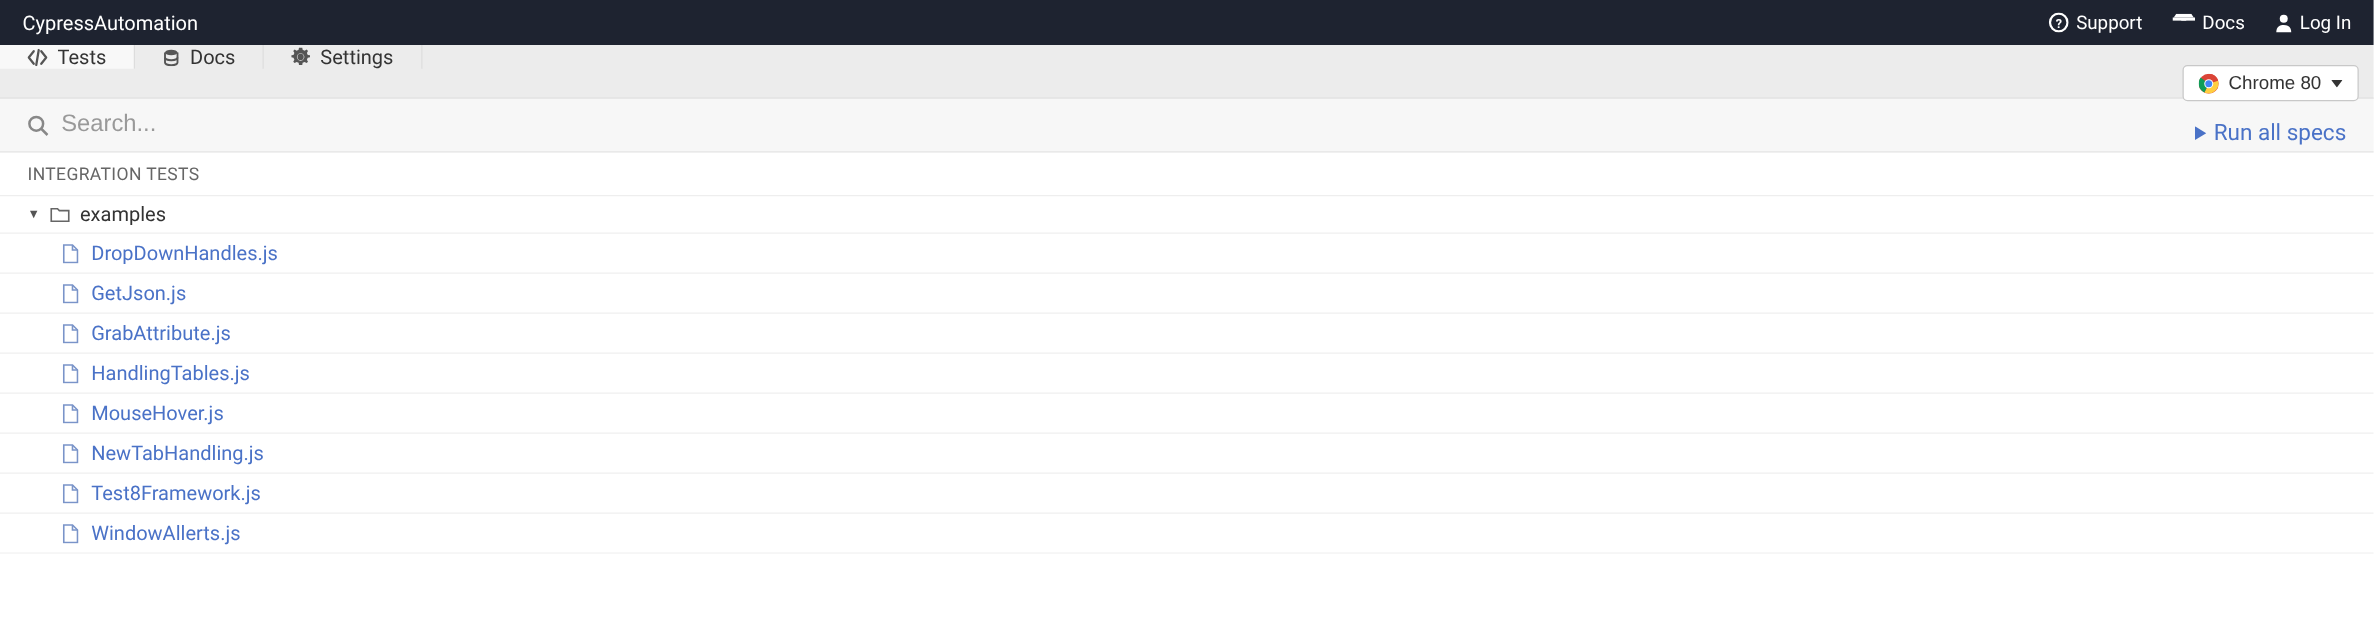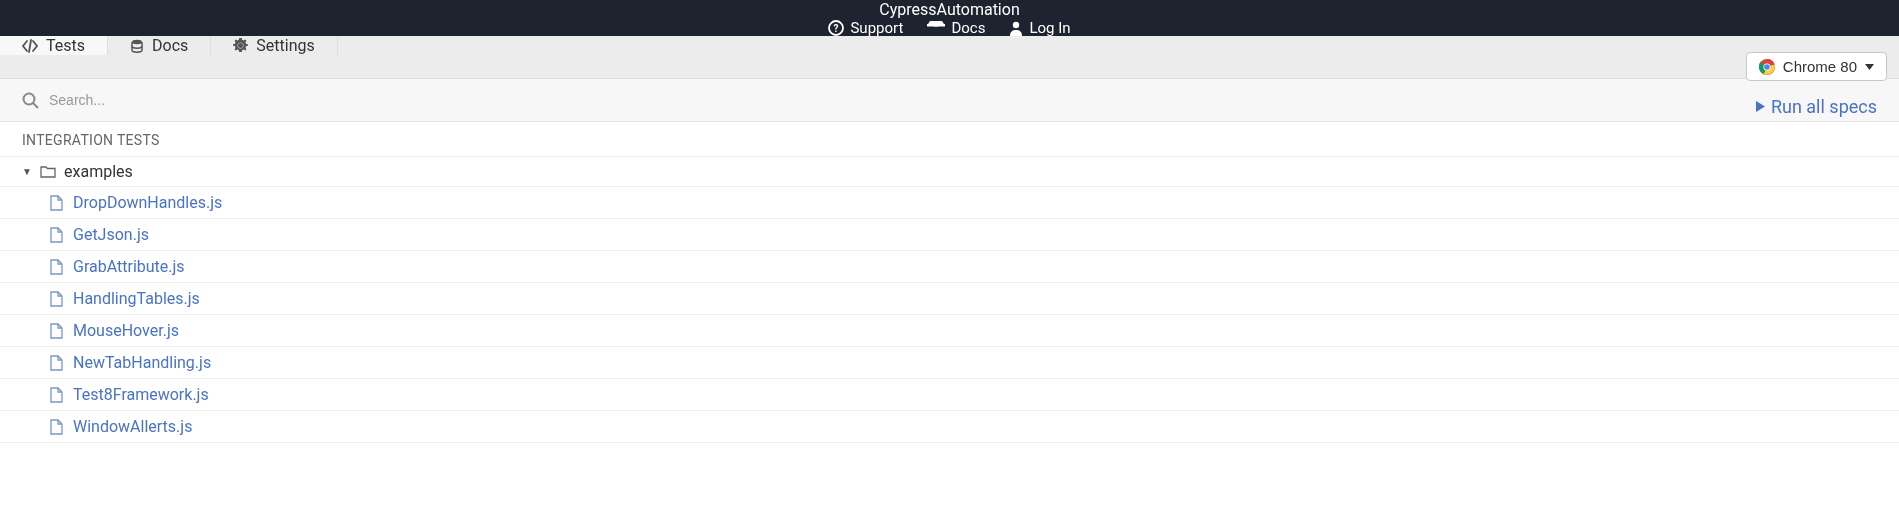--- a/index.html
+++ b/index.html
@@ -15,21 +15,20 @@
     }
     
     .header {
       background: #1e2330;
       color: #fff;
       display: flex;
       align-items: center;
       justify-content: space-between;
       height: 36px;
       padding: 0 18px;
-      flex-direction: column;
     }
     .header-left {
       font-size: 16px;
       font-weight: 400;
     }
     .header-right {
       display: flex;
       align-items: center;
       gap: 24px;
     }
@@ -111,21 +110,21 @@
       display: flex;
       align-items: center;
       gap: 10px;
       color: #888;
       flex: 1;
     }
     .search-input {
       border: none;
       outline: none;
       background: transparent;
-      font-size: 14px;
+      font-size: 19px;
       color: #701a75;
       flex: 1;
     }
     .search-input::placeholder {
       color: #999;
     }
     .run-all {
       color: #4a72c7;
       font-size: 18px;
       display: flex;

